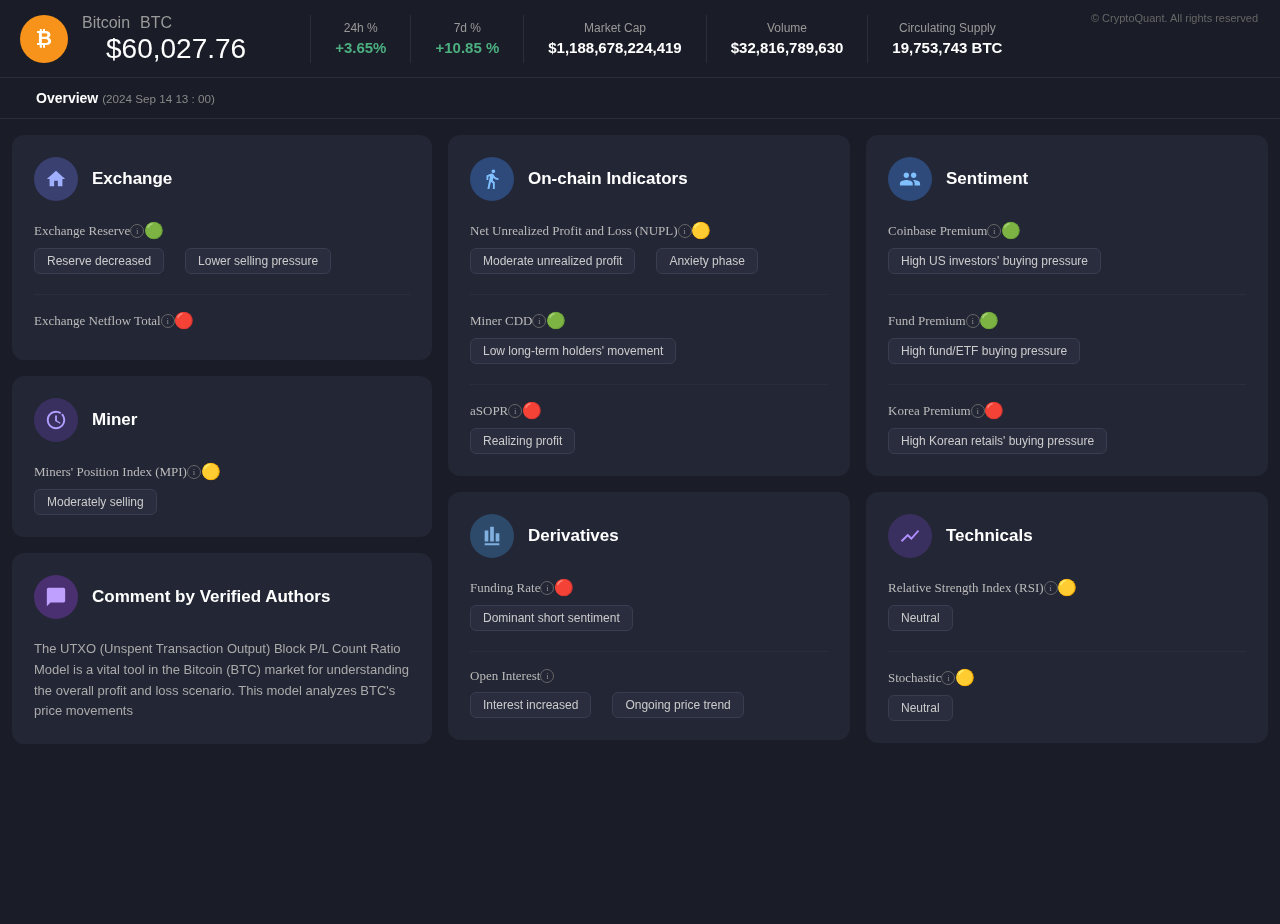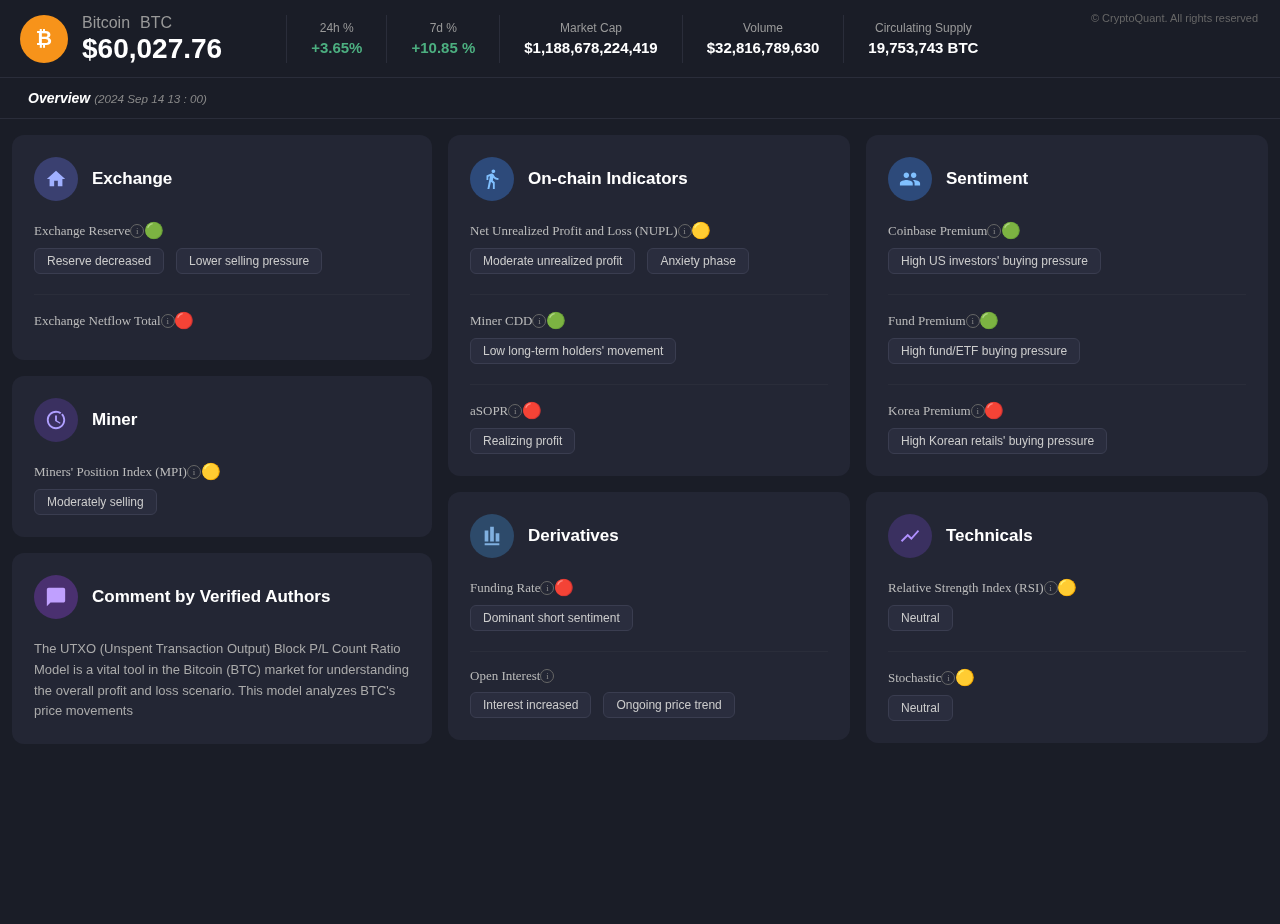--- a/index.html
+++ b/index.html
@@ -35,32 +35,31 @@
       justify-content: center;
       font-weight: bold;
       color: white;
       font-size: 20px;
       margin-right: 14px;
       flex-shrink: 0;
     }
     .coin-info { margin-right: 40px; }
     .coin-name { font-size: 18px; font-weight: 600; color: #fff; }
     .coin-name span { color: #999; font-weight: 400; font-size: 16px; }
-    .coin-price { font-size: 28px; font-weight: 700; color: #fff; }
+    .coin-price { font-size: 28px; font-weight: 400; color: #fff; margin-left: 24px; }
     .divider { width: 1px; background: #2a2d3a; height: 48px; margin: 0 24px; }
     .stat { display: flex; flex-direction: column; text-align: center; }
     .stat-label { color: #999; font-size: 12px; margin-bottom: 4px; }
     .stat-value { color: #fff; font-size: 15px; font-weight: 600; }
     .stat-value.green { color: #4caf80; }
     .overview-bar {
-      padding: 12px 28px;
+      padding: 12px 36px;
       color: #ccc;
       font-size: 14px;
       border-bottom: 1px solid #2a2d3a;
-      font-style: italic;
     }
     .overview-bar span { color: #fff; font-weight: 600; }
     .overview-bar small { color: #888; font-weight: 400; }
     .main-grid {
       display: grid;
       grid-template-columns: 420px 1fr 1fr;
       gap: 16px;
       padding: 16px 12px;
     }
     .left-col { display: flex; flex-direction: column; gap: 16px; }
@@ -115,21 +114,21 @@
       border-radius: 50%;
       border: 1px solid #666;
       display: inline-flex;
       align-items: center;
       justify-content: center;
       font-size: 9px;
       color: #888;
       cursor: pointer;
     }
     .status-emoji { font-size: 16px; }
-    .tags { display: flex; flex-wrap: wrap; gap: 12px; }
+    .tags { display: flex; flex-wrap: wrap; gap: 21px; }
     .tag {
       background: #2a2d3e;
       border: 1px solid #3a3d50;
       border-radius: 6px;
       padding: 5px 12px;
       font-size: 12px;
       color: #ccc;
     }
     .comment-text {
       font-size: 13px;

